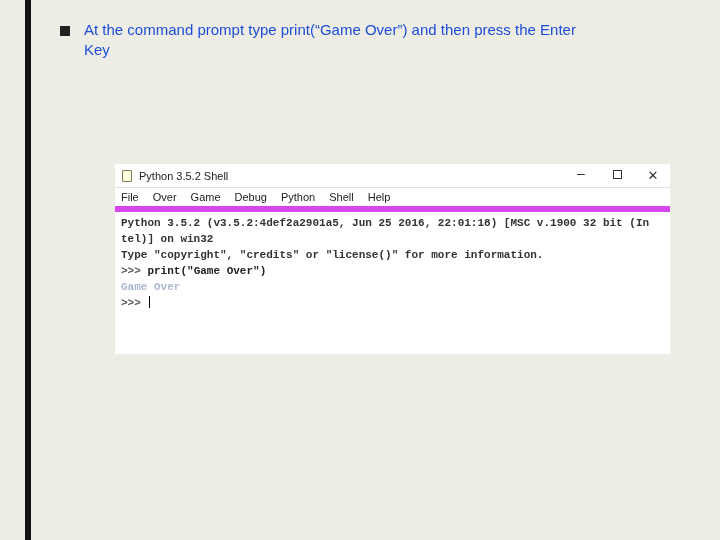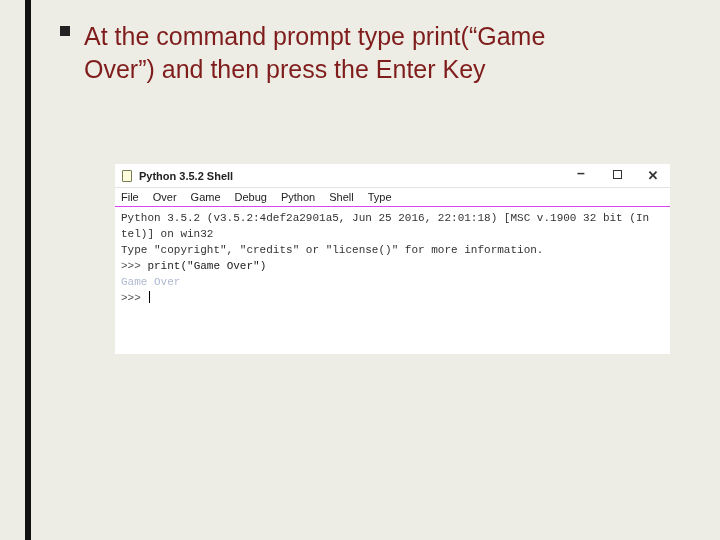--- a/index.html
+++ b/index.html
@@ -31,44 +31,43 @@
     gap: 14px;
   }
   .bullet-square {
     width: 10px;
     height: 10px;
     background: #222;
     margin-top: 6px;
     flex: 0 0 10px;
   }
   .bullet-text {
-    font-size: 25px;
+    font-size: 15px;
     line-height: 1.3;
-    color: #7f1d1d;
+    color: #1d4ed8;
     max-width: 520px;
   }
   .shell-screenshot {
     position: absolute;
     left: 115px;
     top: 164px;
     width: 555px;
     height: 190px;
     background: #fff;
     font-family: "Courier New", monospace;
     color: #333;
   }
   .shell-titlebar {
     display: flex;
     align-items: center;
     height: 24px;
     padding: 0 6px;
     font-family: "Segoe UI", Arial, sans-serif;
     font-size: 11px;
     border-bottom: 1px solid #e2e2e2;
-    font-weight: bold;
   }
   .shell-icon {
     width: 12px;
     height: 12px;
     margin-right: 6px;
     display: inline-block;
     position: relative;
   }
   .shell-icon::before {
     content: "";
@@ -98,30 +97,31 @@
     display: inline-block;
   }
   .win-close { font-size: 13px; }
   .shell-menubar {
     display: flex;
     gap: 14px;
     padding: 3px 6px;
     font-family: "Segoe UI", Arial, sans-serif;
     font-size: 11px;
     color: #222;
-    border-bottom: 1px solid #d946ef;
+    border-bottom: 6px solid #d946ef;
     filter: blur(0.3px);
   }
   .shell-body {
     padding: 4px 6px;
     font-size: 11px;
     line-height: 1.45;
     white-space: pre;
     position: relative;
     filter: blur(0.4px);
+    font-weight: bold;
   }
   .prompt { color: #555; }
   .typed { color: #222; }
   .output-faded { color: #6b7faa; opacity: 0.55; }
   .cursor {
     display: inline-block;
     width: 1px;
     height: 12px;
     background: #000;
     vertical-align: -2px;
@@ -154,21 +154,21 @@
     </div>
   </div>
 
   <div class="shell-menubar">
     <span>File</span>
     <span>Over</span>
     <span>Game</span>
     <span>Debug</span>
     <span>Python</span>
     <span>Shell</span>
-    <span>Type</span>
+    <span>Help</span>
   </div>
 
   <div class="shell-body"><span class="segment">Python 3.5.2 (v3.5.2:4def2a2901a5, Jun 25 2016, 22:01:18) [MSC v.1900 32 bit (In</span>
 <span class="segment">tel)] on win32</span>
 <span class="segment">Type "copyright", "credits" or "license()" for more information.</span>
 <span class="prompt segment">&gt;&gt;&gt;</span> <span class="typed segment">print("Game Over")</span>
 <span class="output-faded segment">Game Over</span>
 <span class="prompt segment">&gt;&gt;&gt;</span> <span class="cursor"></span></div>
 
 </div>

